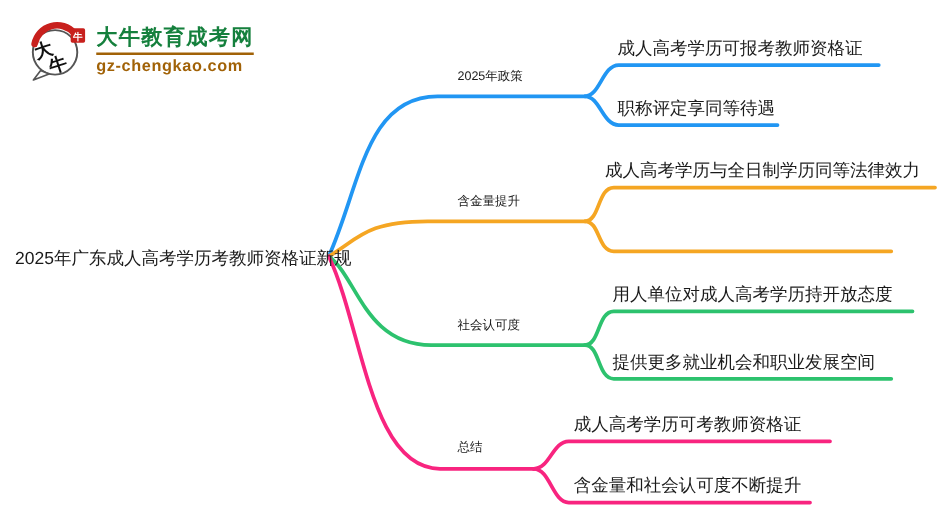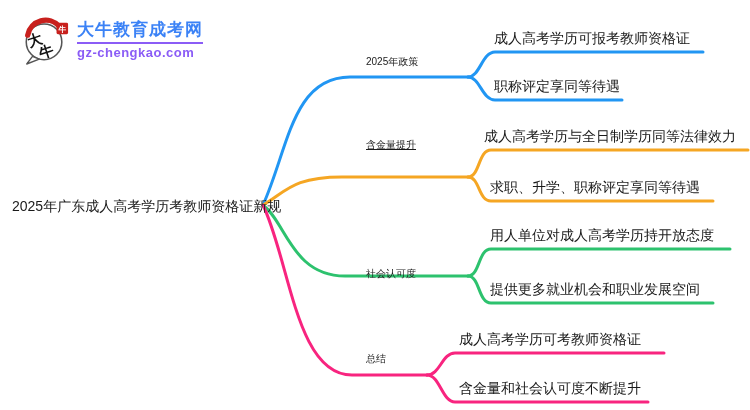--- a/index.html
+++ b/index.html
@@ -47,36 +47,35 @@
     <svg width="50" height="54" viewBox="0 0 52 54">
       <circle cx="25" cy="30" r="18.5" fill="#ffffff" stroke="#555555" stroke-width="1.6"></circle>
       <path d="M 13 45 L 7 53 L 20 48 Z" fill="#ffffff" stroke="#555555" stroke-width="1.4" stroke-linejoin="round"></path>
       <path d="M 8 23 A 19 19 0 0 1 41 14" fill="none" stroke="#C8201D" stroke-width="5.5" stroke-linecap="round"></path>
       <rect x="38" y="10" width="12" height="12" rx="1.5" fill="#C8201D"></rect>
       <text x="44" y="19.5" font-size="8" fill="#ffffff" text-anchor="middle" font-weight="bold">牛</text>
       <text x="17" y="33" font-size="15" font-weight="bold" fill="#111" text-anchor="middle" transform="rotate(-18 17 33)">大</text>
       <text x="29" y="45" font-size="15" font-weight="bold" fill="#111" text-anchor="middle" transform="rotate(-18 29 45)">牛</text>
     </svg>
     <div id="logo-text">
-      <div id="site-name" style="color: #3b82f6;">大牛教育成考网</div>
-      <div id="site-domain" style="color: #8b5cf6;">gz-chengkao.com</div>
+      <div id="site-name" style="color: #15803d;">大牛教育成考网</div>
+      <div id="site-domain" style="color: #a16207;">gz-chengkao.com</div>
     </div>
   </div>
 
   <div class="node root-label" style="left:12px;top:197px;">2025年广东成人高考学历考教师资格证新规</div>
 
   <div class="node branch-label" style="left:366px;top:55px;">2025年政策</div>
   <div class="node leaf-label" style="left:494px;top:29px;">成人高考学历可报考教师资格证</div>
   <div class="node leaf-label" style="left:494px;top:77px;">职称评定享同等待遇</div>
 
-  <div class="node branch-label" style="left:366px;top:138px;text-decoration:underline;">含金量提升</div>
+  <div class="node branch-label" style="left:366px;top:155px;">含金量提升</div>
   <div class="node leaf-label" style="left:484px;top:127px;">成人高考学历与全日制学历同等法律效力</div>
-  <div class="node leaf-label" style="left:490px;top:178px;">求职、升学、职称评定享同等待遇</div>
 
-  <div class="node branch-label" style="left:366px;top:267px;">社会认可度</div>
+  <div class="node branch-label" style="left:366px;top:254px;">社会认可度</div>
   <div class="node leaf-label" style="left:490px;top:226px;">用人单位对成人高考学历持开放态度</div>
   <div class="node leaf-label" style="left:490px;top:280px;">提供更多就业机会和职业发展空间</div>
 
   <div class="node branch-label" style="left:366px;top:352px;">总结</div>
   <div class="node leaf-label" style="left:459px;top:330px;">成人高考学历可考教师资格证</div>
   <div class="node leaf-label" style="left:459px;top:379px;">含金量和社会认可度不断提升</div>
 
 </div>
 
 </body></html>

